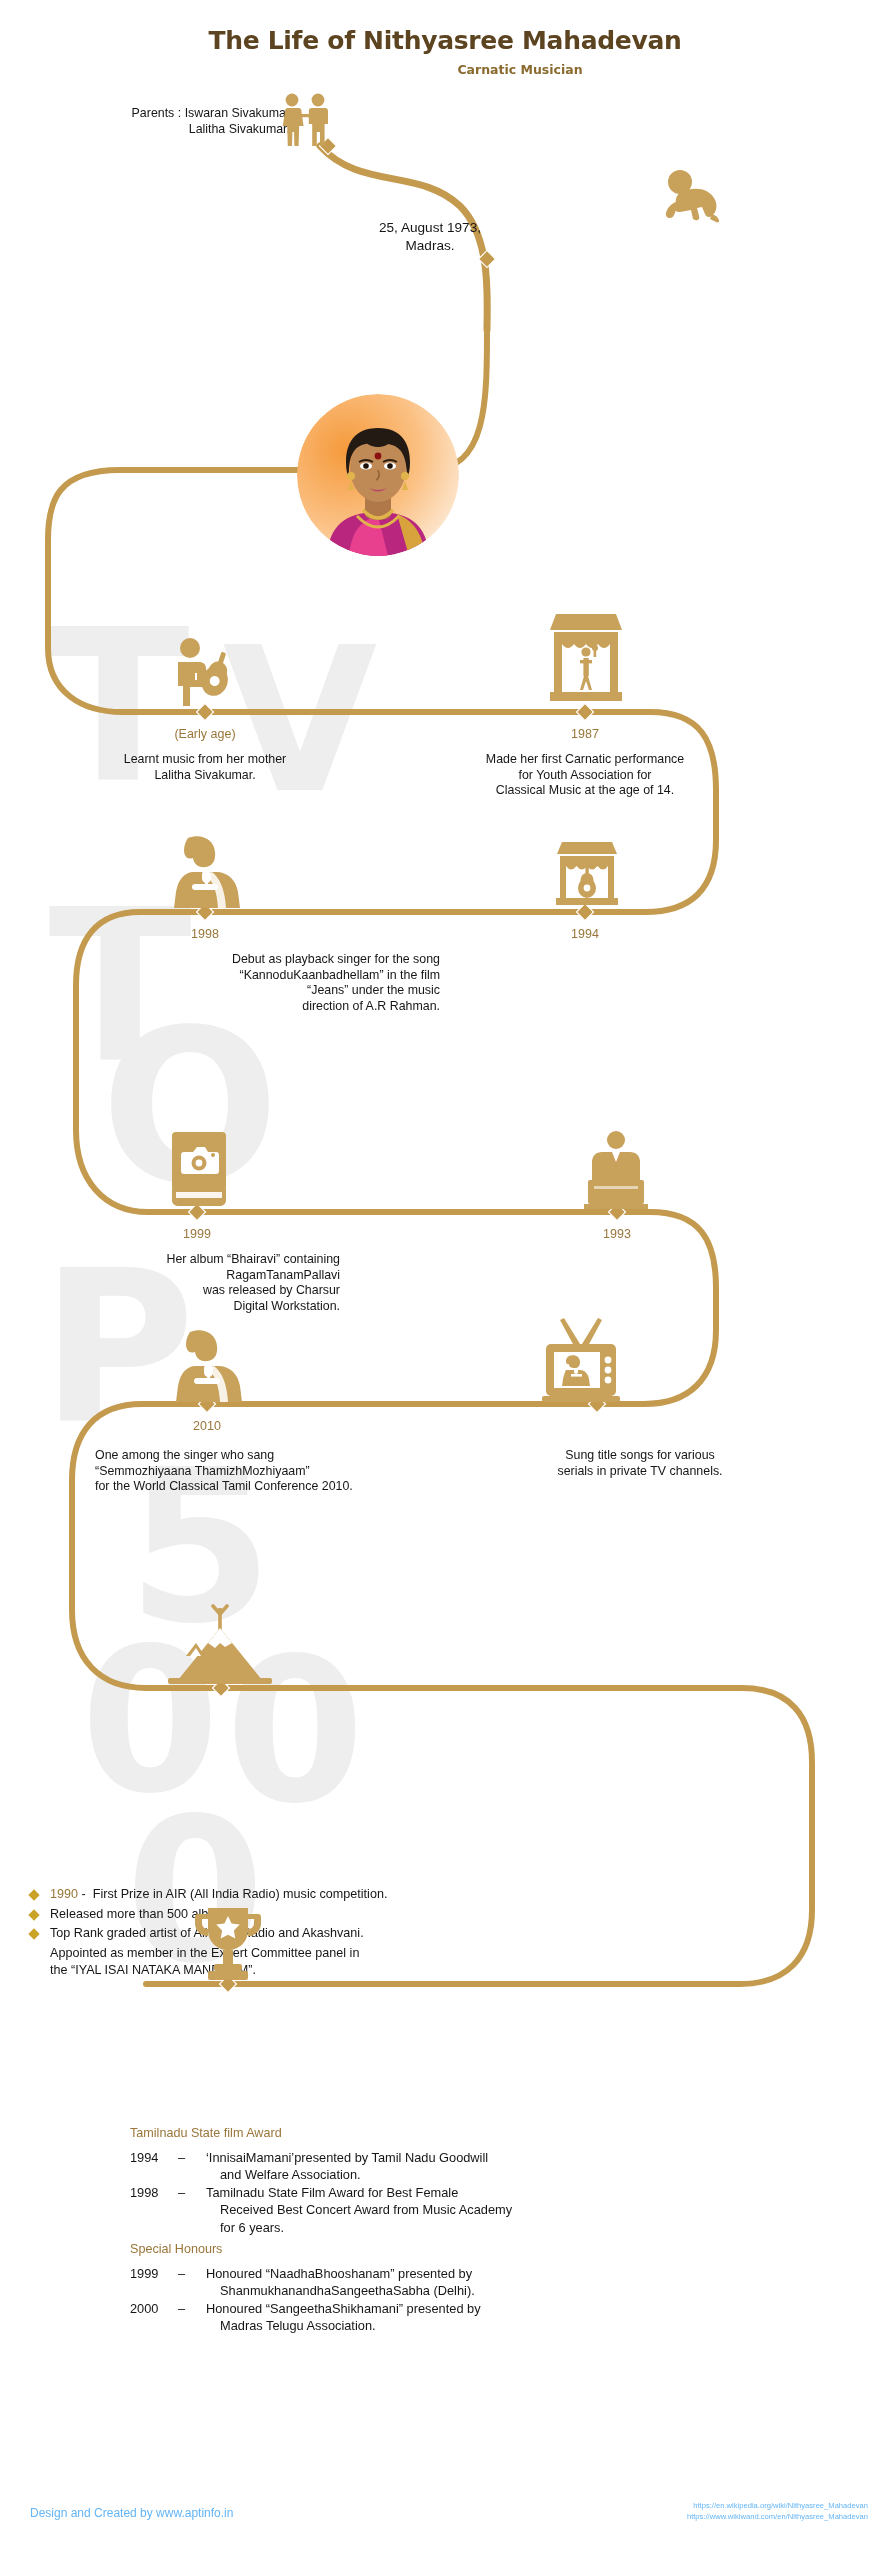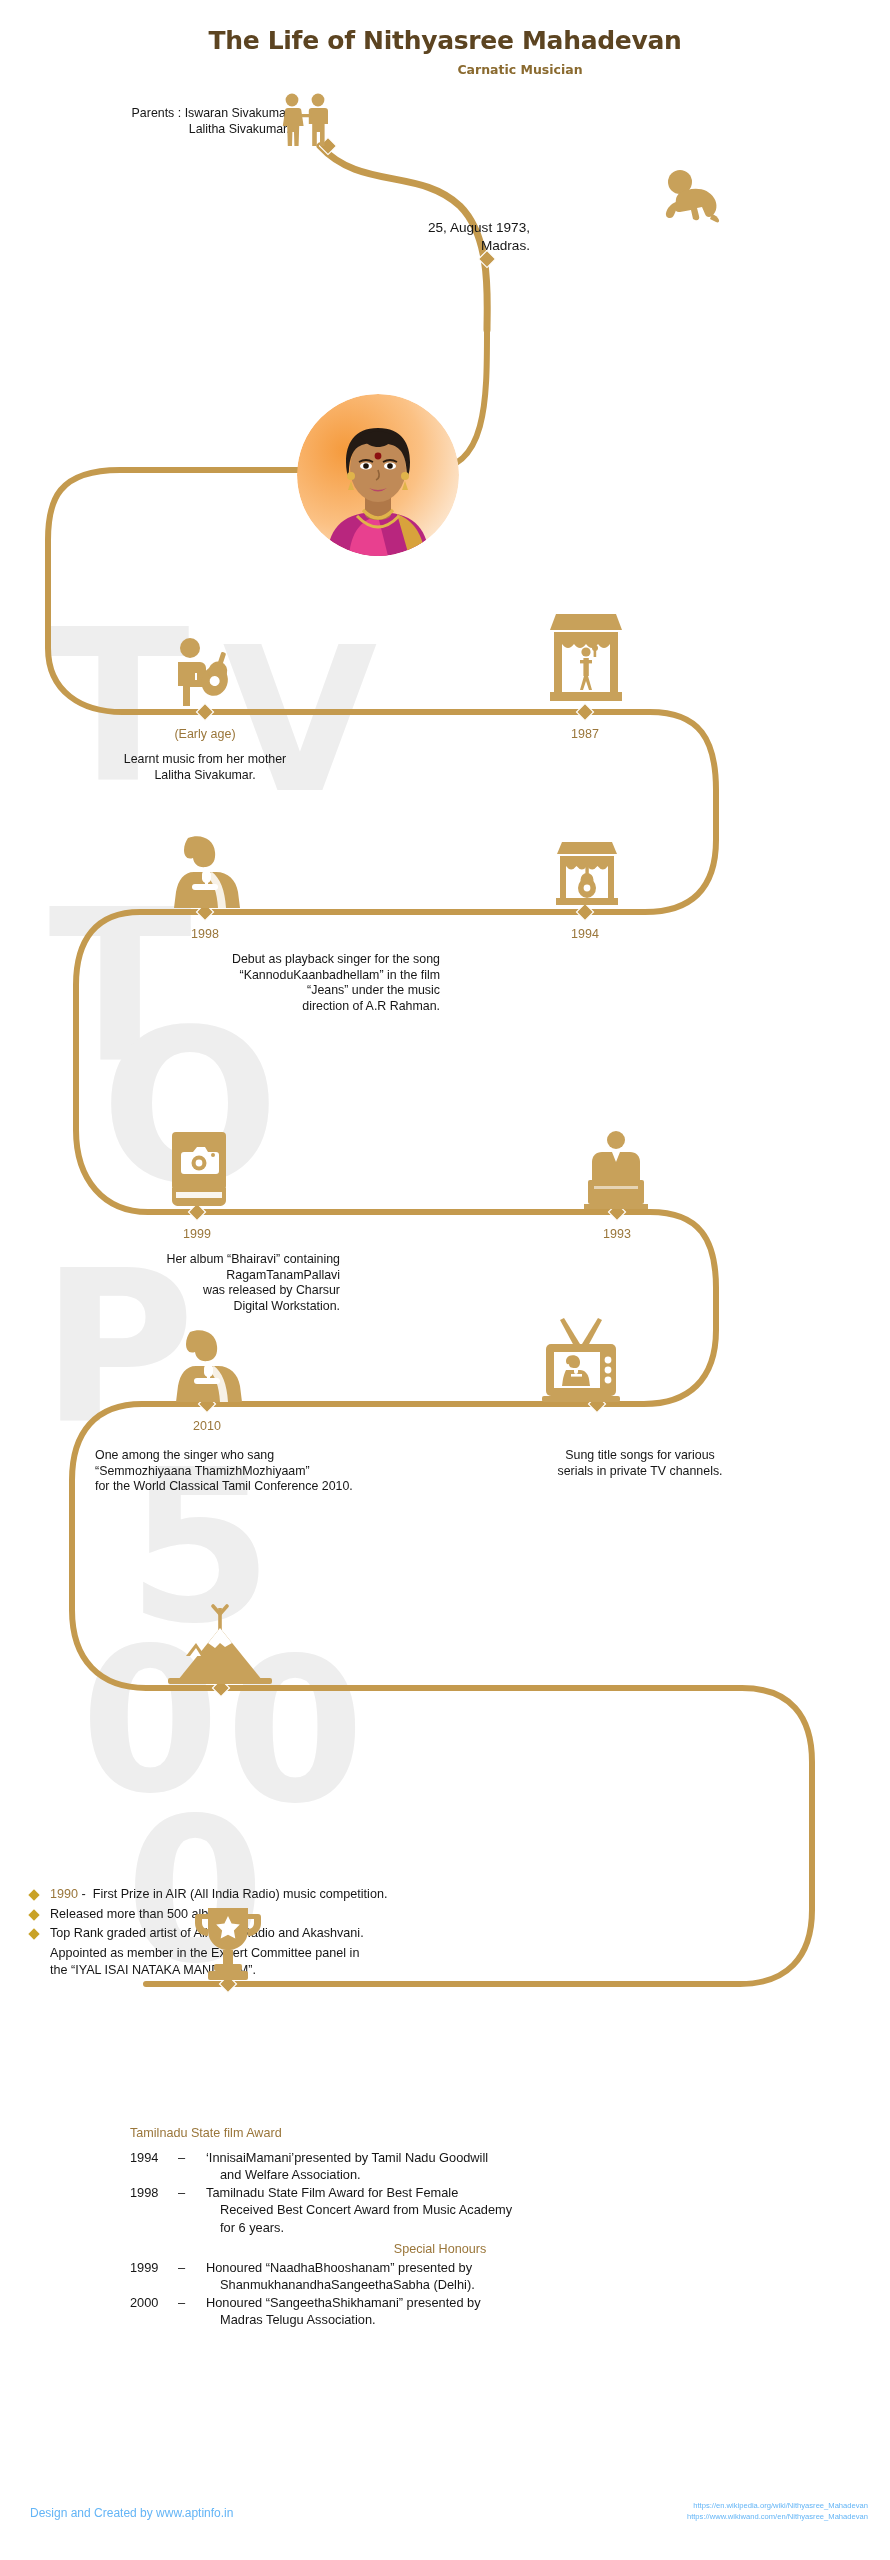--- a/index.html
+++ b/index.html
@@ -50,21 +50,21 @@
   }
   .bullet-year{color:#9a763a;}
   .bullet-cont{padding-left:22px;font-size:12.6px;line-height:17.5px;color:#161616;}
 
   
   .awards{position:absolute;left:130px;top:2126px;width:620px;}
   .award-head{
     font-size:12.6px;color:#9a763a;margin-bottom:9px;
     font-family:"Liberation Sans", sans-serif;
   }
-  .award-head.second{margin-top:6px;margin-bottom:3px;text-align:center;}
+  .award-head.second{margin-top:6px;margin-bottom:9px;}
   .award-row{display:flex;font-size:12.8px;line-height:17.4px;color:#161616;margin-bottom:0px;}
   .award-year{width:48px;flex:0 0 48px;}
   .award-dash{width:12px;flex:0 0 12px;}
   .award-text{flex:1;margin-left:16px;}
   .award-text .ind{display:block;padding-left:14px;}
 
   
   #portrait{
     position:absolute;left:297px;top:394px;width:162px;height:162px;
     border-radius:50%;overflow:hidden;
@@ -156,21 +156,21 @@
 
   <svg class="icon-svg" style="left:660px;top:168px;" width="74" height="58" viewBox="0 0 74 58">
     <g fill="#c8a15a">
       <circle cx="20" cy="14" r="12"></circle>
       <path d="M27 22 c12-3 22 0 27 8 c4 6 3 14 -2 18 c-3 2 -6 1 -7 -2 l-3-7 l-5 1 l2 8 c1 3 -1 5 -4 4 l-2-1 l-2-9 l-11 2 c-3 .5 -5-1 -5-4 l1-9 c1-5 5-8 11-9 z"></path>
       <path d="M16 34 c-5 2 -9 6 -10 11 c-.5 3 1 5 4 5 c2 0 3-1 4-3 l3-7 z"></path>
       <path d="M52 46 c3 1 6 3 7 6 c.5 2 -1 3 -3 2 l-6-3 z"></path>
     </g>
   </svg>
 
-  <div class="tl-body t-right" style="left:330px;top:219px;width:200px;font-size:13.6px;line-height:18px;">
+  <div class="tl-body t-right" style="left:330px;top:219px;width:200px;font-size:13.6px;line-height:18px;text-align:center;">
     <div>25, August 1973,</div>
     <div>Madras.</div>
   </div>
 
   <div id="portrait">
     <svg width="162" height="162" viewBox="0 0 162 162">
       <defs>
         <radialGradient id="pg" cx="30%" cy="35%" r="85%">
           <stop offset="0%" stop-color="#f59a3c"></stop>
           <stop offset="55%" stop-color="#fbc184"></stop>
@@ -248,20 +248,25 @@
     </g>
   </svg>
 
   <div class="tl-year t-center" style="left:125px;top:727px;width:160px;">(Early age)</div>
   <div class="tl-body t-center" style="left:20px;top:752px;width:370px;">
     <div>Learnt music from her mother</div>
     <div>Lalitha Sivakumar.</div>
   </div>
 
   <div class="tl-year t-center" style="left:505px;top:727px;width:160px;">1987</div>
+  <div class="tl-body t-center" style="left:400px;top:752px;width:370px;">
+    <div>Made her first Carnatic performance</div>
+    <div>for Youth Association for</div>
+    <div>Classical Music at the age of 14.</div>
+  </div>
 
   <svg class="icon-svg" style="left:164px;top:834px;" width="82" height="76" viewBox="0 0 82 76">
     <g fill="#c8a15a">
       <path d="M24 4 c14-5 26 2 27 14 c1 9 -3 14 -9 15 c-8 1 -12-3 -13-9 c-6 2 -9-2 -9-8 c0-5 2-9 4-12 z"></path>
       <path d="M18 38 h34 c12 0 20 8 22 20 l2 16 h-66 l2-16 c2-12 8-20 18-20 z"></path>
       <path d="M48 38 c8 6 13 18 14 36 h-8 c-1-16 -5-27 -12-33 z" fill="#ffffff" opacity="0.85"></path>
       <rect x="28" y="50" width="26" height="6" rx="3" fill="#ffffff"></rect>
       <rect x="38" y="36" width="9" height="13" rx="4.5" fill="#ffffff"></rect>
       <rect x="41" y="48" width="3" height="6" fill="#ffffff"></rect>
     </g>

